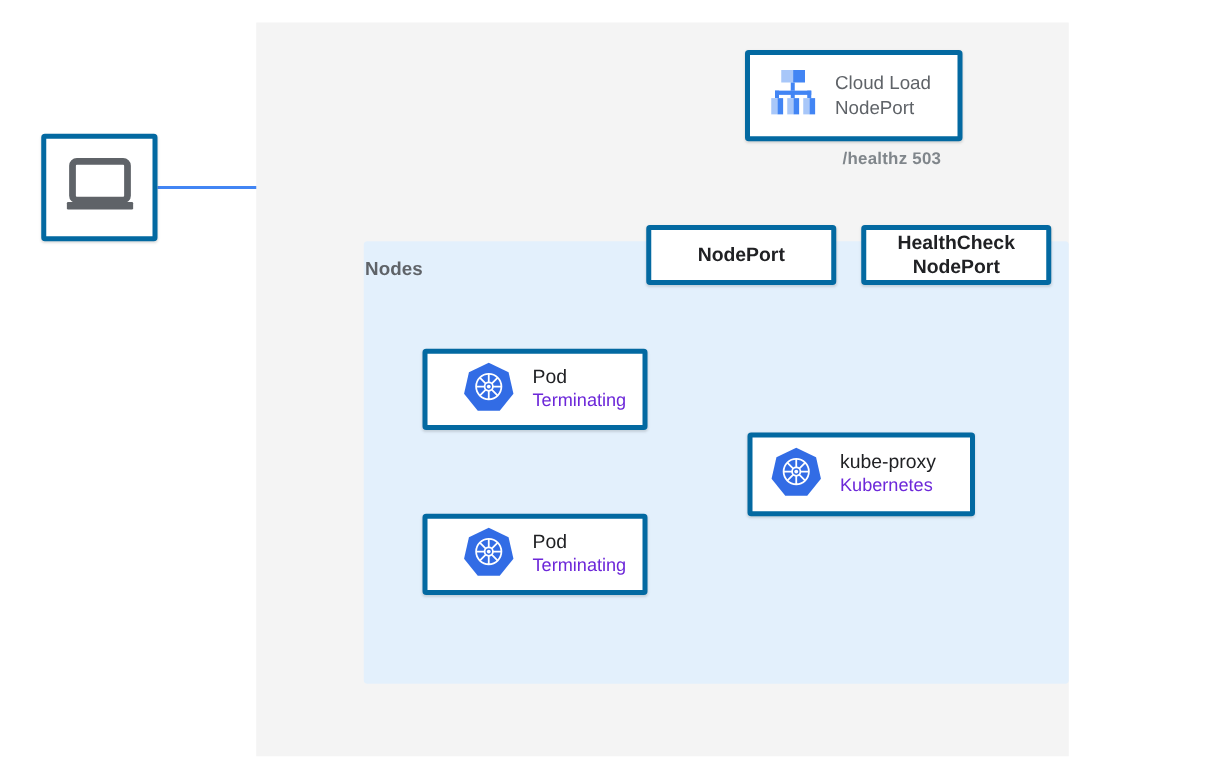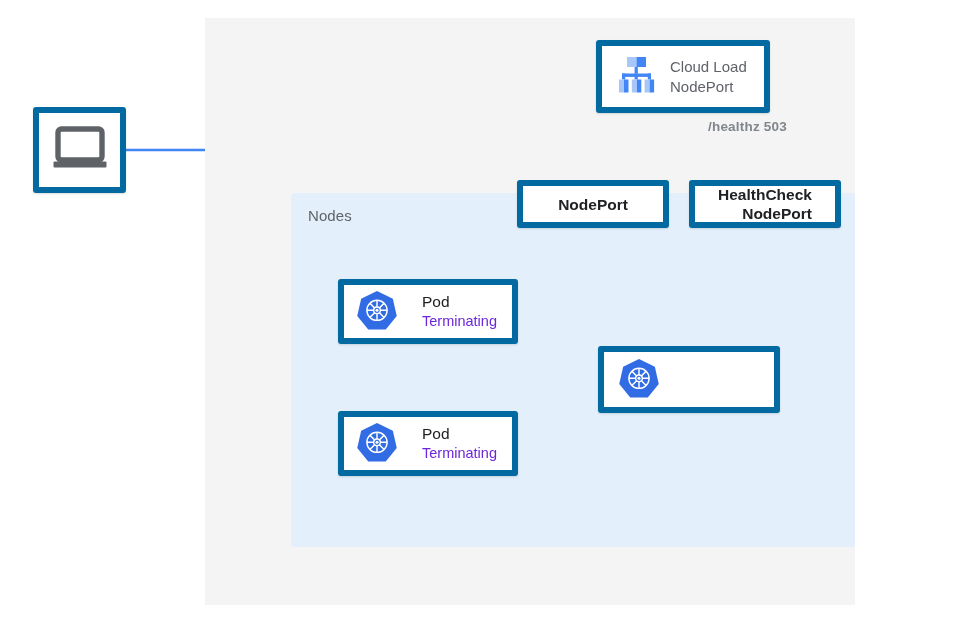--- a/index.html
+++ b/index.html
@@ -28,30 +28,31 @@
     width: 650px; height: 587px;
     background: #F4F4F4;
   }
   .nodes-panel {
     left: 291px; top: 193px;
     width: 564px; height: 354px;
     background: #E3F0FC;
     border-radius: 3px;
   }
   .nodes-label {
-    left: 308px; top: 207px;
+    left: 292px; top: 207px;
     font-size: 15px;
     color: #5F6368;
     letter-spacing: .1px;
+    font-weight: bold;
   }
 
   
   .card {
     background: #ffffff;
-    border: 6px solid #0369a1;
+    border: 4px solid #0369a1;
     border-radius: 3px;
     box-sizing: border-box;
     box-shadow: 0 1px 2px rgba(60,64,67,.18);
     display: flex;
     align-items: center;
   }
 
   
   .client-box {
     left: 33px; top: 107px;
@@ -82,22 +83,22 @@
   .port-label {
     font-size: 15.5px;
     font-weight: bold;
     color: #202124;
     line-height: 19px;
   }
 
   
   .pod-box {
     width: 180px; height: 65px;
-    padding-left: 12px;
-    gap: 24px;
+    padding-left: 28px;
+    gap: 14px;
   }
   .pod-1 { left: 338px; top: 279px; }
   .pod-2 { left: 338px; top: 411px; }
 
   
   .proxy-box {
     left: 598px; top: 346px;
     width: 182px; height: 67px;
     padding-left: 14px;
     gap: 14px;
@@ -196,28 +197,28 @@
       <rect x="30.6" y="25.5" width="5" height="13" fill="#A8C7F9"></rect>
       <rect x="35.6" y="25.5" width="4.5" height="13" fill="#4285F4"></rect>
     </svg>
   </span>
   <span class="txt-col">
     <span class="lb-text">Cloud Load</span>
     <span class="lb-text">NodePort</span>
   </span>
 </div>
 
-<div class="abs" style="left:708px; top:119px; font-size:13.5px; font-weight:bold; color:#80868B; letter-spacing:.2px;text-align:right;">/healthz 503</div>
+<div class="abs" style="left:674px; top:119px; font-size:13.5px; font-weight:bold; color:#80868B; letter-spacing:.2px;text-align:right;">/healthz 503</div>
 
 <div class="abs card port-box nodeport-box">
   <span class="port-label">NodePort</span>
 </div>
 
 <div class="abs card port-box hc-box">
-  <span class="txt-col" style="align-items:flex-end;">
+  <span class="txt-col" style="align-items:center;">
     <span class="port-label">HealthCheck</span>
     <span class="port-label">NodePort</span>
   </span>
 </div>
 
 <div class="abs card pod-box pod-1">
   <span>
     <svg width="42" height="42" viewBox="0 0 44 44" xmlns="http://www.w3.org/2000/svg">
       <path d="M22 2.2 L38.6 10.2 L42.7 28.2 L31.2 42.5 L12.8 42.5 L1.3 28.2 L5.4 10.2 Z" fill="#326CE5"></path>
       <g fill="none" stroke="#ffffff" stroke-width="1.5">
@@ -266,13 +267,17 @@
         <circle cx="22" cy="22.3" r="10.6"></circle>
         <circle cx="22" cy="22.3" r="3.5"></circle>
         <path d="M22 11.7 L22 18.8 M22 25.8 L22 32.9
                  M11.4 22.3 L18.5 22.3 M25.5 22.3 L32.6 22.3
                  M14.5 14.8 L19.5 19.8 M24.5 24.8 L29.5 29.8
                  M29.5 14.8 L24.5 19.8 M19.5 24.8 L14.5 29.8"></path>
       </g>
       <circle cx="22" cy="22.3" r="1.6" fill="#ffffff"></circle>
     </svg>
   </span>
+  <span class="txt-col">
+    <span class="title-line">kube-proxy</span>
+    <span class="sub-line">Kubernetes</span>
+  </span>
 </div>
 
 </body></html>

